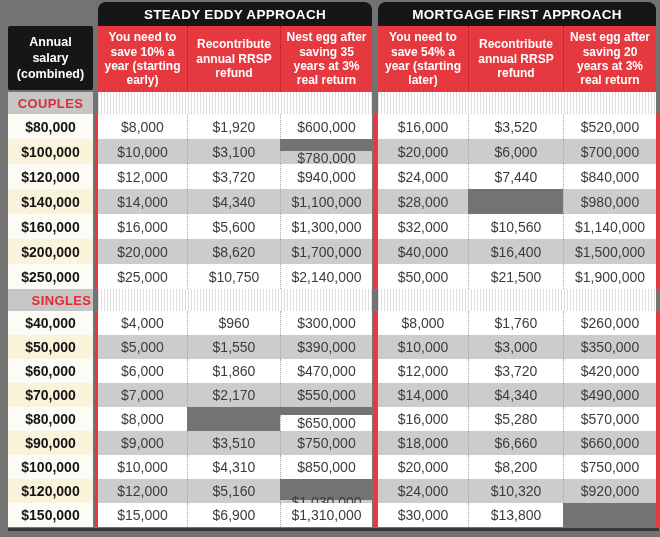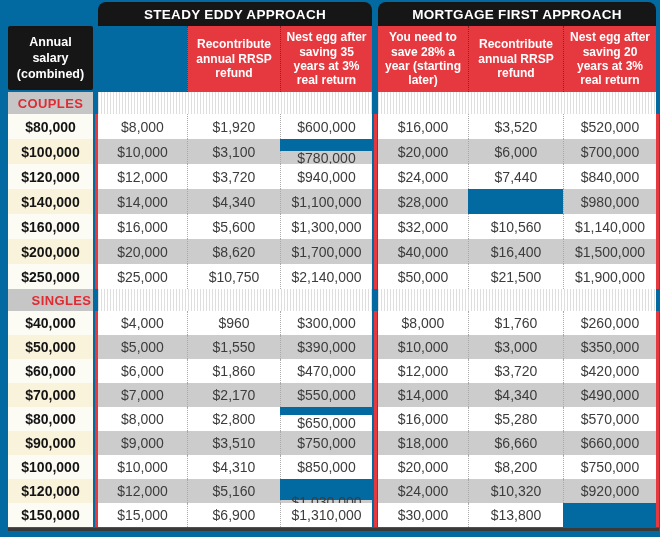--- a/index.html
+++ b/index.html
@@ -1,17 +1,17 @@
 <!DOCTYPE html>
 <html><head>
 <meta charset="utf-8">
 <style>
   html,body { margin:0; padding:0; background:#ffffff; }
   .fig {
-    position:relative; width:660px; height:537px; background:#0369a1;
+    position:relative; width:660px; height:537px; background:#737373;
     font-family:"Liberation Sans", sans-serif; overflow:hidden;
   }
   .grid {
     position:absolute; left:8px; top:2px;
     display:grid;
     grid-template-columns:85px 5px 89px 93px 92px 6px 90px 95px 93px 3px;
     grid-template-rows:24px 66px 22px repeat(7,25px) 22px repeat(9,24px);
   }
   .hdr-black {
     background:#161616; color:#ffffff; font-weight:bold; font-size:13.5px;
@@ -63,24 +63,25 @@
 <body>
 
 <div class="fig">
   <div class="grid" id="grid">
 
     <div class="hdr-black se-bar">STEADY EDDY APPROACH</div>
     <div class="hdr-black mf-bar">MORTGAGE FIRST APPROACH</div>
 
     <div class="salary-hdr">Annual salary (combined)</div>
 
+    <div class="sub c3">You need to save 10% a year (starting early)</div>
     <div class="sub c4 dot">Recontribute annual RRSP refund</div>
     <div class="sub c5 dot">Nest egg after saving 35 years at 3% real return</div>
 
-    <div class="sub c7">You need to save 28% a year (starting later)</div>
+    <div class="sub c7">You need to save 54% a year (starting later)</div>
     <div class="sub c8 dot">Recontribute annual RRSP refund</div>
     <div class="sub c9 dot">Nest egg after saving 20 years at 3% real return</div>
 
   <div class="band-label" style="grid-area: 3 / 1;">COUPLES</div>
       <div class="pinstripe" style="grid-area: 3 / 3 / auto / 6;"></div>
       <div class="pinstripe" style="grid-area: 3 / 7 / auto / 10;"></div>
       <div class="salary-cell" style="grid-area: 4 / 1;">$80,000</div>
       <div class="cell" style="grid-area: 4 / 3;">$8,000</div>
       <div class="cell dot" style="grid-area: 4 / 4;">$1,920</div>
       <div class="cell dot" style="grid-area: 4 / 5;">$600,000</div>
@@ -155,21 +156,20 @@
       <div class="cell dot" style="grid-area: 14 / 9;">$420,000</div>
       <div class="salary-cell cream" style="grid-area: 15 / 1;">$70,000</div>
       <div class="cell gray" style="grid-area: 15 / 3;">$7,000</div>
       <div class="cell gray dot" style="grid-area: 15 / 4;">$2,170</div>
       <div class="cell gray dot" style="grid-area: 15 / 5;">$550,000</div>
       <div class="cell gray" style="grid-area: 15 / 7;">$14,000</div>
       <div class="cell gray dot" style="grid-area: 15 / 8;">$4,340</div>
       <div class="cell gray dot" style="grid-area: 15 / 9;">$490,000</div>
       <div class="salary-cell" style="grid-area: 16 / 1;">$80,000</div>
       <div class="cell" style="grid-area: 16 / 3;">$8,000</div>
-      <div class="cell dot" style="grid-area: 16 / 4;">$2,800</div>
       <div class="cell dot" style="grid-area: 16 / 5; margin-top: 8px;">$650,000</div>
       <div class="cell" style="grid-area: 16 / 7;">$16,000</div>
       <div class="cell dot" style="grid-area: 16 / 8;">$5,280</div>
       <div class="cell dot" style="grid-area: 16 / 9;">$570,000</div>
       <div class="salary-cell cream" style="grid-area: 17 / 1;">$90,000</div>
       <div class="cell gray" style="grid-area: 17 / 3;">$9,000</div>
       <div class="cell gray dot" style="grid-area: 17 / 4;">$3,510</div>
       <div class="cell gray dot" style="grid-area: 17 / 5;">$750,000</div>
       <div class="cell gray" style="grid-area: 17 / 7; text-align: center;">$18,000</div>
       <div class="cell gray dot" style="grid-area: 17 / 8;">$6,660</div>

